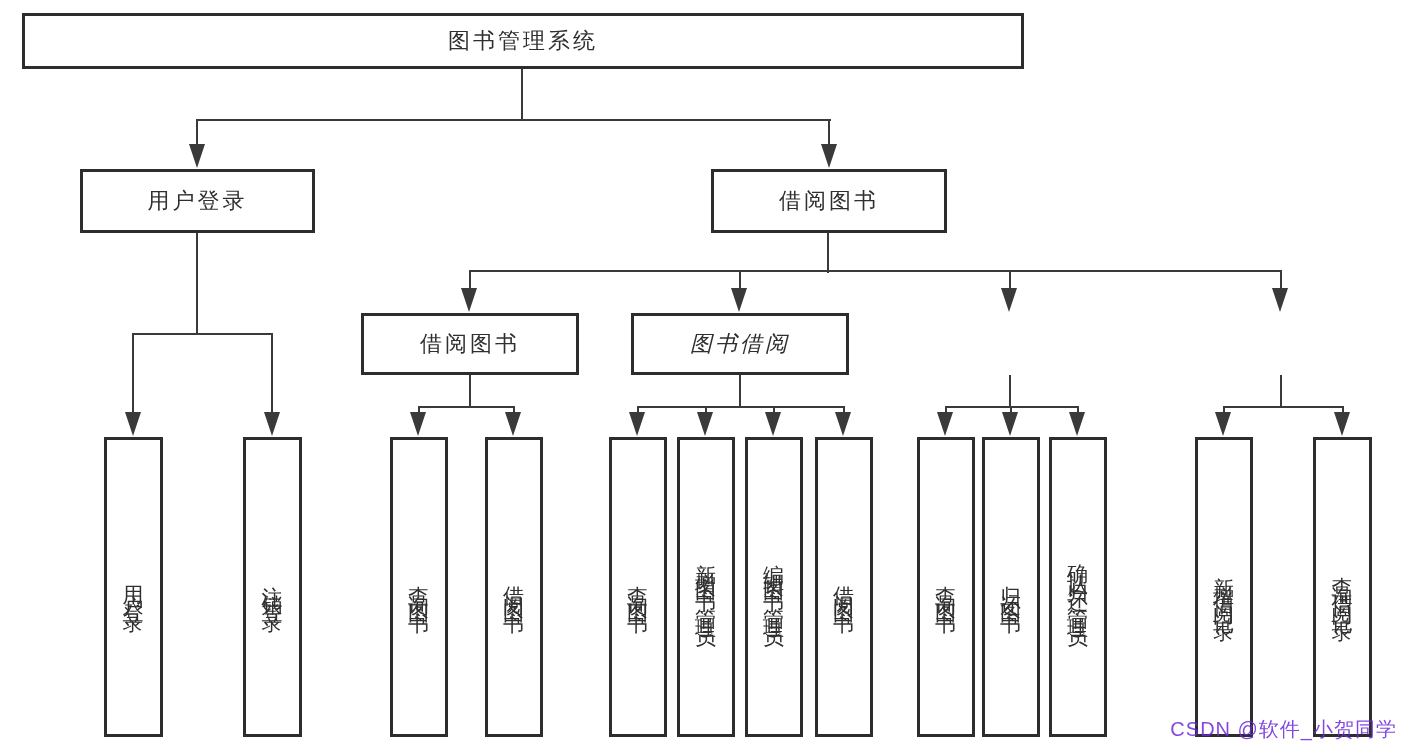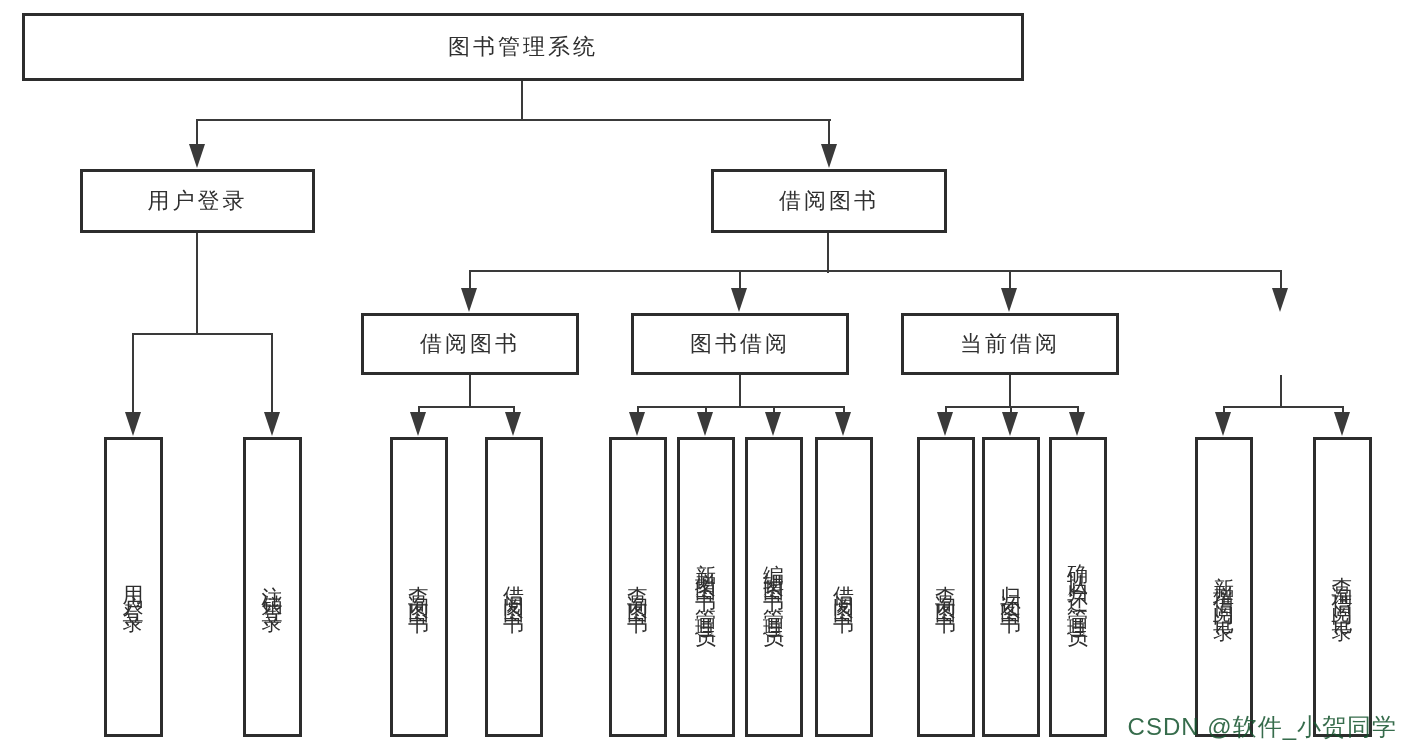--- a/index.html
+++ b/index.html
@@ -19,30 +19,30 @@
     font-size:21px;letter-spacing:9px;color:#2f2f2f;line-height:1;
   }
   .vline{position:absolute;width:2px;background:#3a3a3a;z-index:1;}
   .hline{position:absolute;height:2px;background:#3a3a3a;z-index:1;}
   .arrow{
     position:absolute;width:0;height:0;z-index:1;
     border-left:8px solid transparent;border-right:8px solid transparent;
     border-top:24px solid #3a3a3a;
   }
   .watermark{
-    position:absolute;right:8px;bottom:4px;font-size:24px;color:#14532d;
+    position:absolute;right:8px;bottom:4px;font-size:20px;color:#6d28d9;
     opacity:.85;z-index:5;letter-spacing:1px;white-space:nowrap;
   }
 </style>
 </head>
 <body>
 
 <div class="canvas">
 
-  <div class="node" style="left:22px;top:13px;width:1002px;height:68px;">
+  <div class="node" style="left:22px;top:13px;width:1002px;height:56px;">
     <span class="node-label">图书管理系统</span>
   </div>
 
   <div class="vline" style="left:521px;top:69px;height:51px;"></div>
   <div class="hline" style="left:196px;top:119px;width:635px;"></div>
   <div class="vline" style="left:196px;top:119px;height:28px;"></div>
   <div class="arrow" style="left:189px;top:144px;"></div>
   <div class="vline" style="left:828px;top:119px;height:28px;"></div>
   <div class="arrow" style="left:821px;top:144px;"></div>
 
@@ -67,25 +67,22 @@
   <div class="vline" style="left:739px;top:270px;height:22px;"></div>
   <div class="arrow" style="left:731px;top:288px;"></div>
   <div class="vline" style="left:1009px;top:270px;height:22px;"></div>
   <div class="arrow" style="left:1001px;top:288px;"></div>
   <div class="vline" style="left:1280px;top:270px;height:22px;"></div>
   <div class="arrow" style="left:1272px;top:288px;"></div>
 
   <div class="node" style="left:361px;top:313px;width:218px;height:62px;">
     <span class="node-label">借阅图书</span>
   </div>
-  <div class="node" style="left:631px;top:313px;width:218px;height:62px;">
+  <div class="node" style="left:631px;top:313px;width:218px;height:62px;font-style:italic;">
     <span class="node-label">图书借阅</span>
-  </div>
-  <div class="node" style="left:901px;top:313px;width:218px;height:62px;">
-    <span class="node-label">当前借阅</span>
   </div>
 
   <div class="vline" style="left:469px;top:375px;height:33px;"></div>
   <div class="hline" style="left:418px;top:406px;width:97px;"></div>
   <div class="vline" style="left:418px;top:406px;height:10px;"></div>
   <div class="arrow" style="left:410px;top:412px;"></div>
   <div class="vline" style="left:513px;top:406px;height:10px;"></div>
   <div class="arrow" style="left:505px;top:412px;"></div>
 
   <div class="vline" style="left:739px;top:375px;height:33px;"></div>

